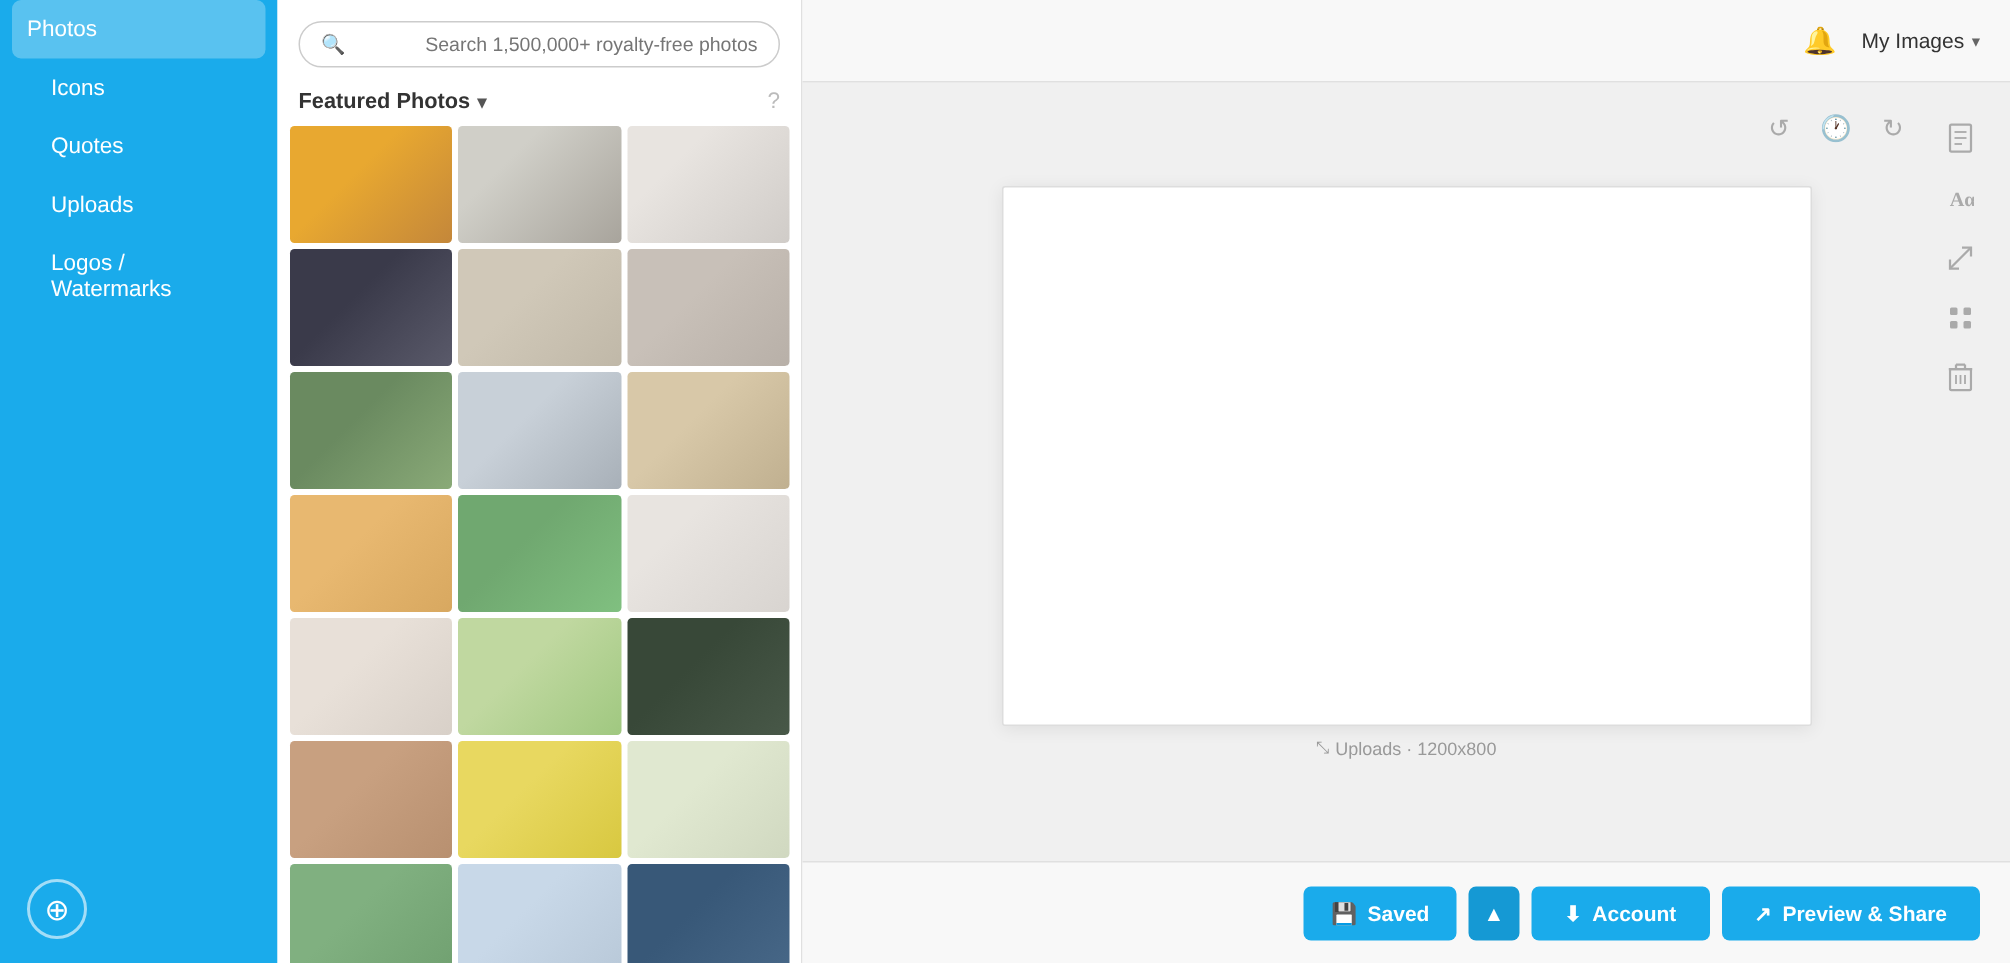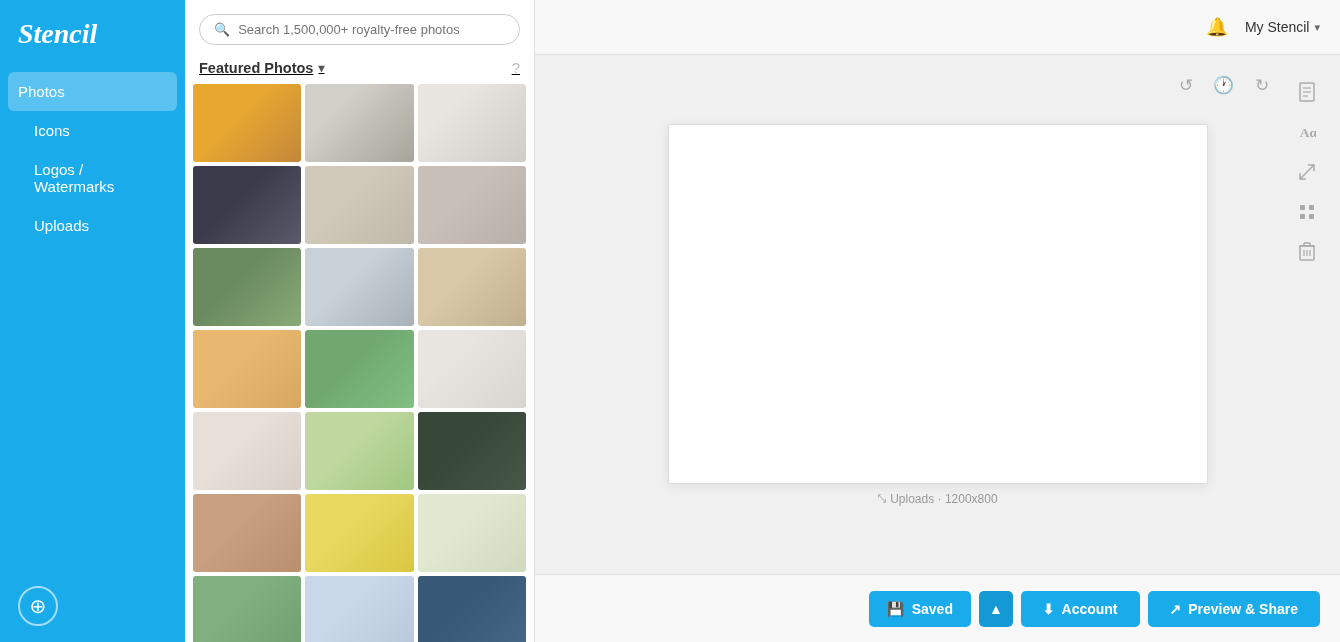--- a/index.html
+++ b/index.html
@@ -75,27 +75,27 @@
       display: flex;
       align-items: center;
       border: 1px solid #ccc;
       border-radius: 20px;
       padding: 7px 14px;
       background: white;
     }
     .search-input-wrap input {
       border: none; outline: none; font-size: 13px; color: #1d4ed8; width: 100%;
       background: transparent;
+      text-align: right;
     }
     .search-icon-wrap { margin-right: 8px; color: #aaa; font-size: 13px; }
 
     #featured-header {
       display: flex; align-items: flex-end; justify-content: space-between;
       padding: 4px 14px 8px 14px;
-      text-decoration: underline;
     }
     .featured-title {
       font-size: 14.5px; font-weight: 600; color: #333;
       display: flex; align-items: center; gap: 5px; cursor: pointer;
     }
     .chevron { font-size: 12px; color: #555; }
     .help-icon { color: #bbb; font-size: 15px; cursor: pointer; }
 
     #photo-grid {
       flex: 1;
@@ -257,28 +257,26 @@
       background: #1aabeb; color: white;
       border: none; border-radius: 5px;
       padding: 10px 22px; font-size: 14px; font-weight: 600;
       cursor: pointer;
     }
   </style>
 </head>
 <body>
 
 <div id="sidebar">
-  <div id="logo-area">
-    <span class="logo-text">Stencil</span>
-  </div>
   <div class="nav-section">
     <div class="nav-item active">Photos</div>
     <div class="nav-item">Icons</div>
+    <div class="nav-item">Quotes</div>
+    <div class="nav-item">Uploads</div>
     <div class="nav-item">Logos / Watermarks</div>
-    <div class="nav-item">Uploads</div>
   </div>
   <div class="sidebar-bottom">
     <div class="help-circle">
       <span>⊕</span>
     </div>
   </div>
 </div>
 
 <div id="middle-panel">
   <div id="search-bar">
@@ -340,21 +338,21 @@
 
   </div>
 </div>
 
 <div id="main-area">
 
   <div id="top-bar">
     <div class="top-bar-right">
       <span class="bell-icon">🔔</span>
       <div class="account-btn">
-        <span>My Stencil</span>
+        <span>My Images</span>
         <span class="account-chevron">▾</span>
       </div>
     </div>
   </div>
 
   <div id="canvas-area">
 
     <div id="canvas-top-bar">
       <div class="undo-btn" title="Undo">↺</div>
       <div class="undo-btn" title="History">🕐</div>

